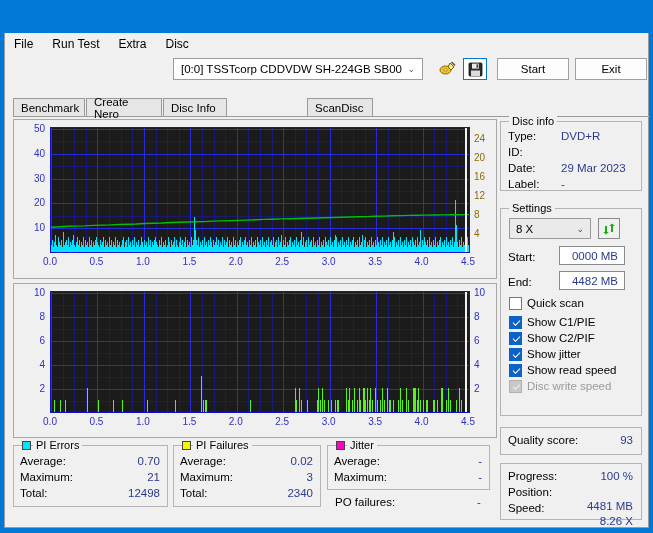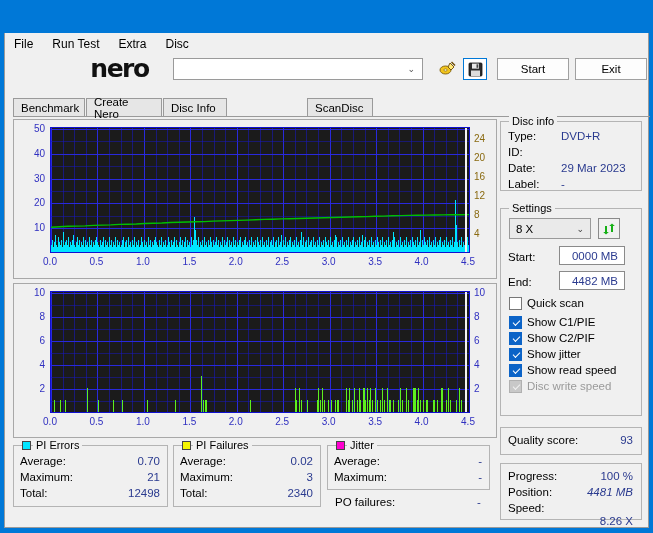--- a/index.html
+++ b/index.html
@@ -183,24 +183,24 @@
     <span class="menu-item">File</span>
     <span class="menu-item">Run Test</span>
     <span class="menu-item">Extra</span>
     <span class="menu-item">Disc</span>
   </div>
 
   <div class="client">
 
     <div class="toolbar">
       <div class="nero-logo">
-        <div class="nero-word">nero</div>
       </div>
 
       <div class="drive-select">
+        <span>[0:0]   TSSTcorp CDDVDW SH-224GB SB00</span>
         <span class="drive-caret">⌄</span>
       </div>
 
       <div class="tool-btn b1">
         <svg width="17" height="17" viewBox="0 0 17 17">
           <ellipse cx="6.5" cy="9" rx="5.5" ry="4" fill="#f2c51c" stroke="#7a5a08" stroke-width="0.9"></ellipse>
           <ellipse cx="6.5" cy="9" rx="1.6" ry="1.2" fill="#fdf3b8" stroke="#7a5a08" stroke-width="0.6"></ellipse>
           <path d="M11 2 L15 6 L12 9 L9 6 Z" fill="#ffe97a" stroke="#6b4a04" stroke-width="0.9"></path>
           <path d="M12.5 1 L16 4.5" stroke="#6b4a04" stroke-width="1.4"></path>
         </svg>
@@ -979,19 +979,19 @@
 
     <div class="grp" style="left:495px; top:372px; width:142px; height:28px;">
       <span class="kv-label" style="left:7px; top:6px;">Quality score:</span>
       <span class="kv-value r" style="right:8px; top:6px;">93</span>
     </div>
 
     <div class="grp" style="left:495px; top:408px; width:142px; height:57px;">
       <span class="kv-label" style="left:7px; top:6px;">Progress:</span>
       <span class="kv-value r" style="right:8px; top:6px;">100 %</span>
       <span class="kv-label" style="left:7px; top:22px;">Position:</span>
-      <span class="kv-value r" style="right:8px; top:22px;font-style:italic;">4481 MB</span>
+      <span class="kv-value r" style="right:8px; top:36px;">4481 MB</span>
       <span class="kv-label" style="left:7px; top:38px;">Speed:</span>
       <span class="kv-value r" style="right:8px; top:51px;">8.26 X</span>
     </div>
 
   </div>
 </div>
 
 </body></html>

